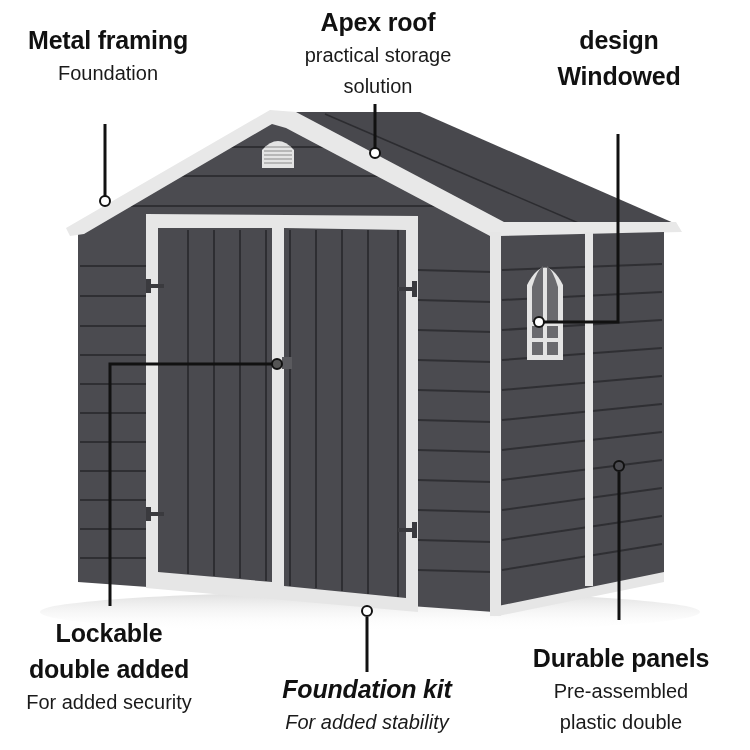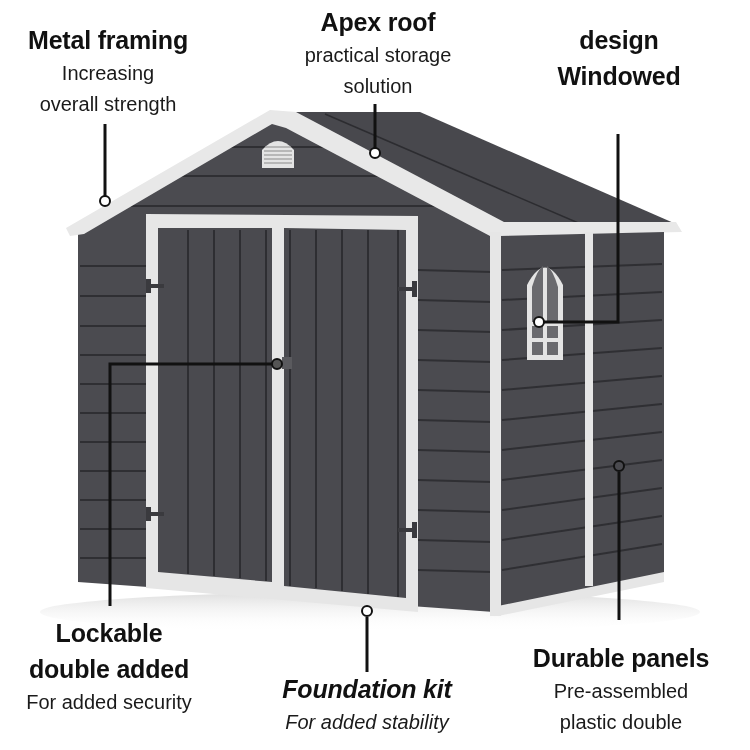--- a/index.html
+++ b/index.html
@@ -154,22 +154,21 @@
       <circle cx="375" cy="153" r="5"></circle>
       <circle cx="539" cy="322" r="5"></circle>
       <circle cx="277" cy="364" r="5" fill="#555"></circle>
       <circle cx="367" cy="611" r="5"></circle>
       <circle cx="619" cy="466" r="5" fill="#4a4a4f"></circle>
     </g>
   </svg>
 
   <div class="label" style="left:1px; top:22px; width:214px;">
     <span class="title">Metal framing</span>
-    <span class="sub">Increasing</span>
-    <span class="sub">overall strength</span>
+    <span class="sub">Foundation</span>
   </div>
 
   <div class="label" style="left:268px; top:4px; width:220px;">
     <span class="title">Apex roof</span>
     <span class="sub">practical storage</span>
     <span class="sub">solution</span>
   </div>
 
   <div class="label" style="left:505px; top:22px; width:228px;">
     <span class="title">design</span>

